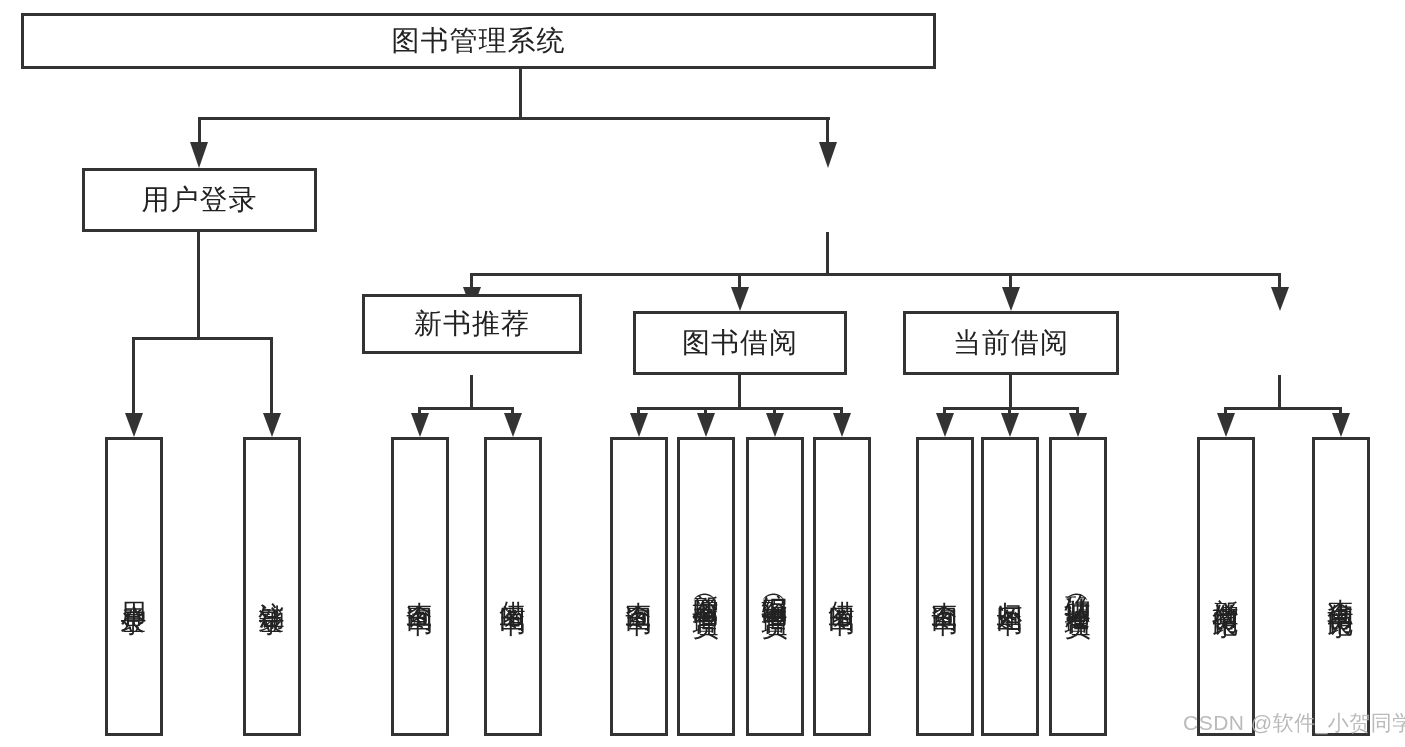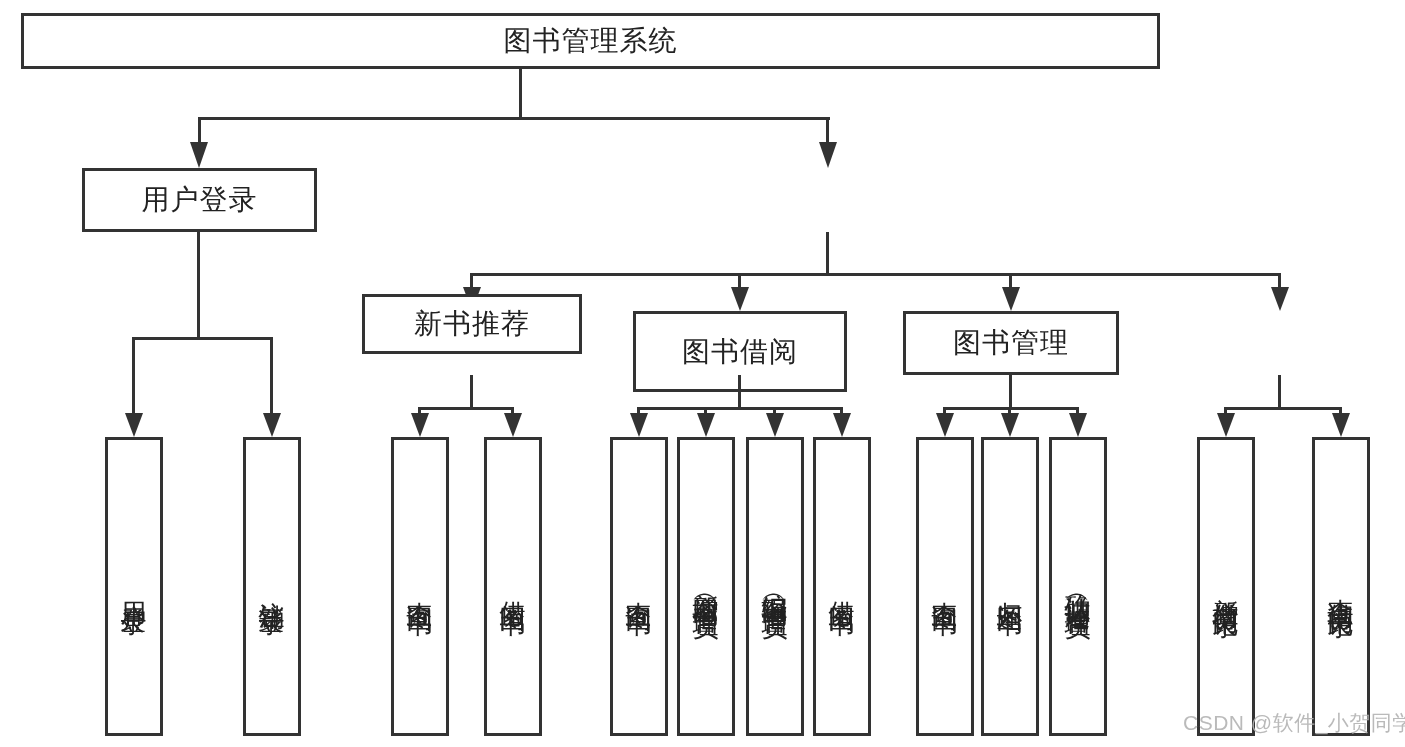--- a/index.html
+++ b/index.html
@@ -58,21 +58,21 @@
     color: #b5b5b5;
     opacity: 0.92;
     white-space: nowrap;
   }
 </style>
 </head>
 <body>
 
 <div class="stage">
 
-  <div class="node" style="left:21px;top:13px;width:1139px;height:56px">
+  <div class="node" style="left:21px;top:13px;width:915px;height:56px">
     <span class="hlabel">图书管理系统</span>
   </div>
 
   <div class="vline" style="left:519px;top:68px;height:49px"></div>
   <div class="hline" style="left:198px;top:117px;width:632px"></div>
   <div class="vline" style="left:198px;top:117px;height:27px"></div>
   <div class="arrow big" style="left:190px;top:142px"></div>
   <div class="vline" style="left:826px;top:117px;height:27px"></div>
   <div class="arrow big" style="left:819px;top:142px"></div>
 
@@ -94,25 +94,25 @@
   <div class="vline" style="left:738px;top:273px;height:16px"></div>
   <div class="arrow" style="left:731px;top:287px"></div>
   <div class="vline" style="left:1009px;top:273px;height:16px"></div>
   <div class="arrow" style="left:1002px;top:287px"></div>
   <div class="vline" style="left:1278px;top:273px;height:16px"></div>
   <div class="arrow" style="left:1271px;top:287px"></div>
 
   <div class="node" style="left:362px;top:294px;width:220px;height:60px">
     <span class="hlabel">新书推荐</span>
   </div>
-  <div class="node" style="left:633px;top:311px;width:214px;height:81px">
+  <div class="node" style="left:633px;top:311px;width:214px;height:64px">
     <span class="hlabel">图书借阅</span>
   </div>
   <div class="node" style="left:903px;top:311px;width:216px;height:64px">
-    <span class="hlabel">图书管理</span>
+    <span class="hlabel">当前借阅</span>
   </div>
 
   <div class="vline" style="left:470px;top:375px;height:32px"></div>
   <div class="hline" style="left:418px;top:407px;width:96px"></div>
   <div class="vline" style="left:418px;top:407px;height:8px"></div>
   <div class="arrow" style="left:411px;top:413px"></div>
   <div class="vline" style="left:511px;top:407px;height:8px"></div>
   <div class="arrow" style="left:504px;top:413px"></div>
 
   <div class="vline" style="left:738px;top:375px;height:32px"></div>

